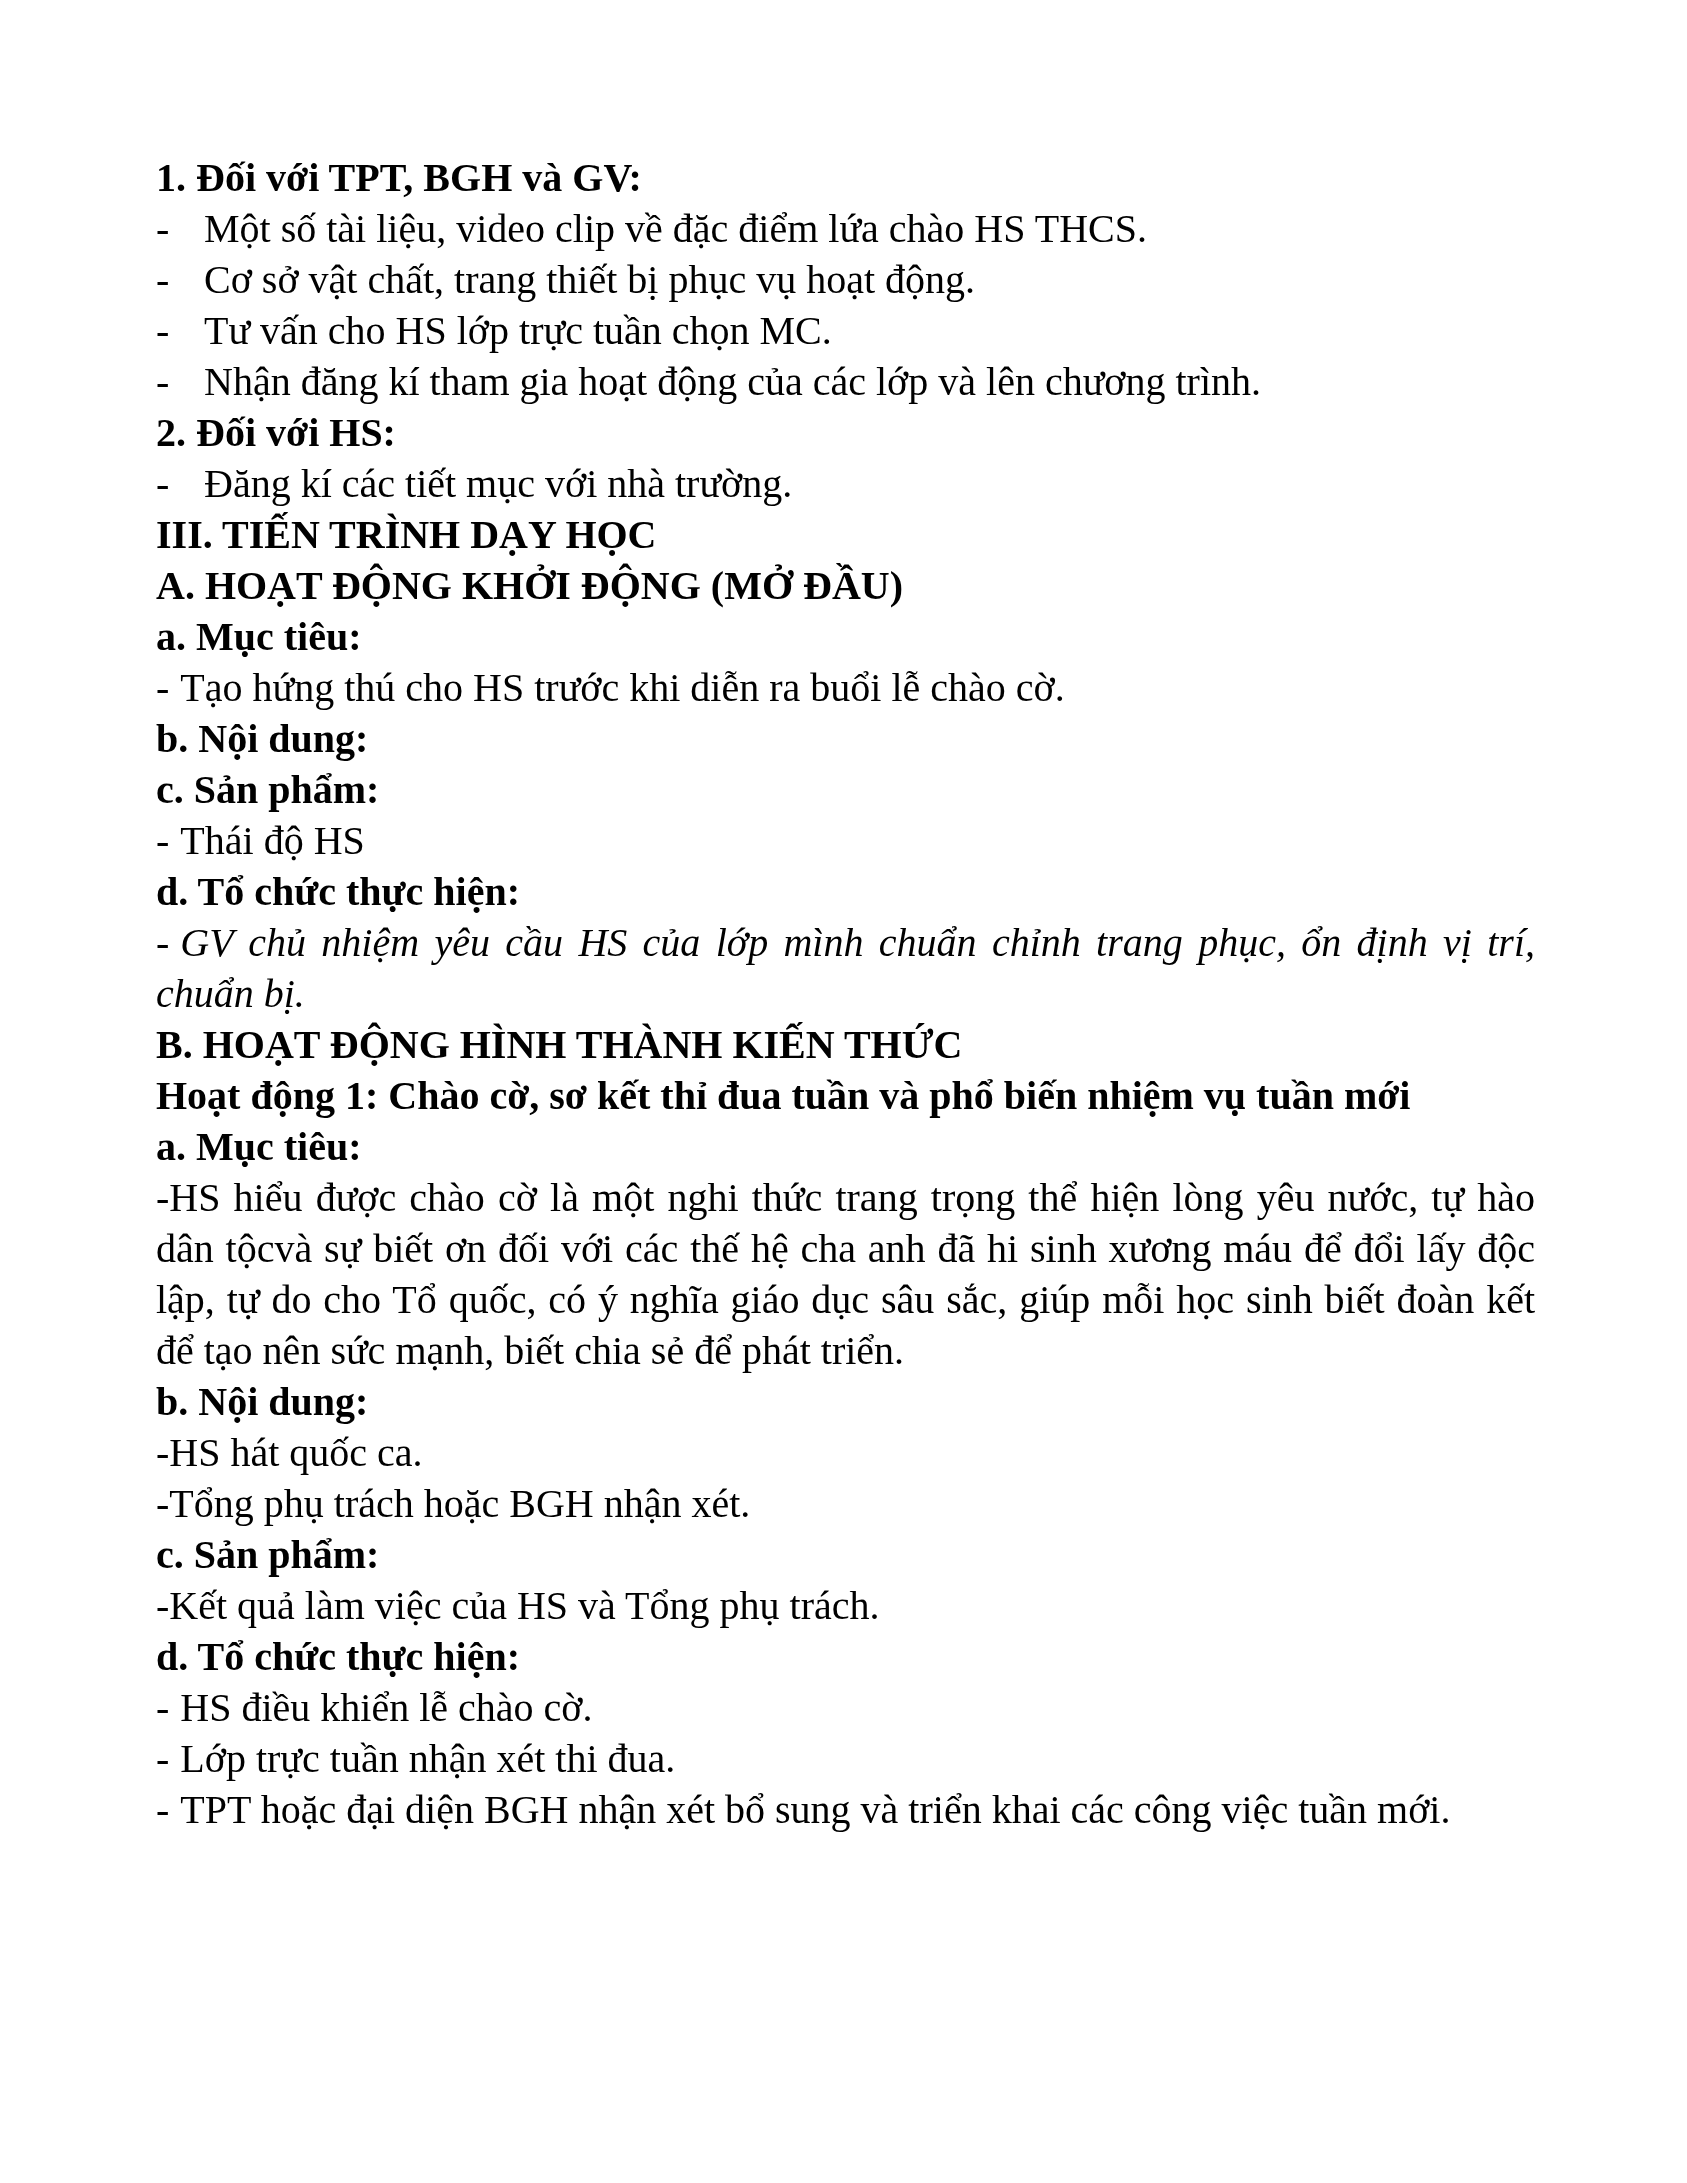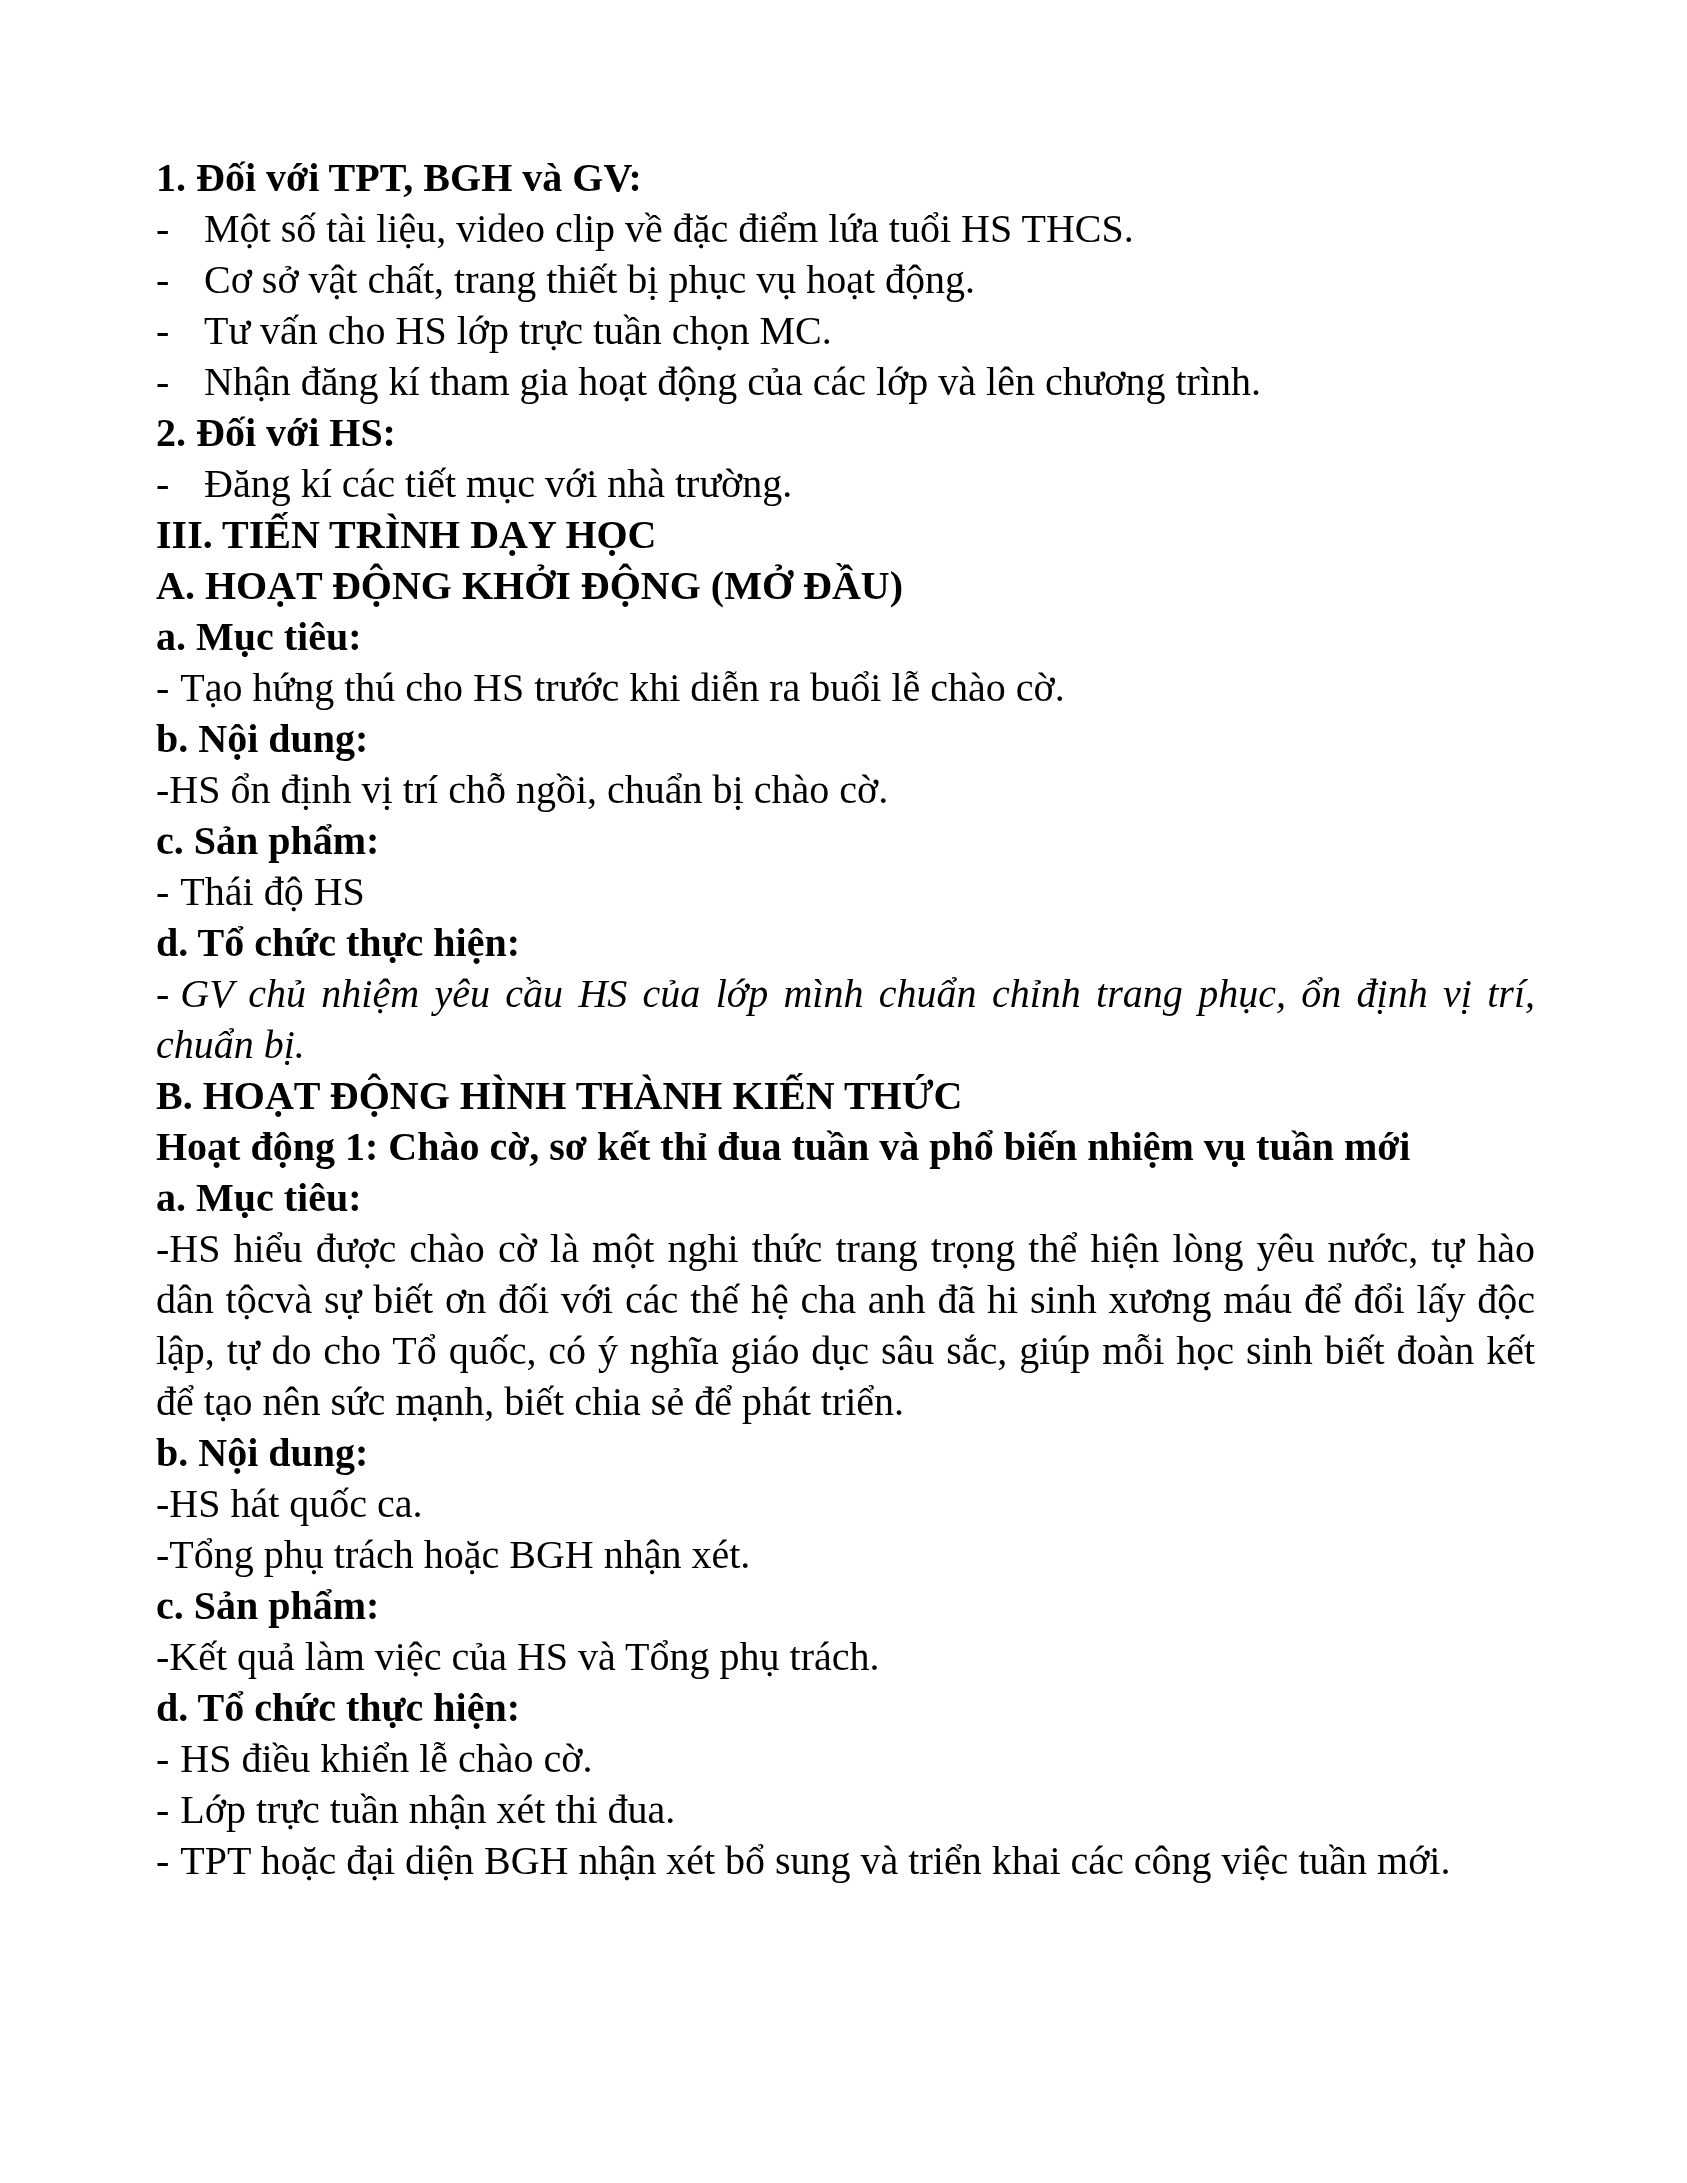--- a/index.html
+++ b/index.html
@@ -30,21 +30,21 @@
   .sp  .mk{margin-right:11px;}
   .ns  .mk{margin-right:0;}
 </style>
 </head>
 <body>
 
 <div class="page">
 
   <p class="b">1. Đối với TPT, BGH và GV:</p>
 
-  <p class="tab"><span class="mk">-</span><span>Một số tài liệu, video clip về đặc điểm lứa tuổi HS THCS.</span></p>
+  <p class="tab"><span class="mk">-</span><span>Một số tài liệu, video clip về đặc điểm lứa chào HS THCS.</span></p>
 
   <p class="tab"><span class="mk">-</span><span>Cơ sở vật chất, trang thiết bị phục vụ hoạt động.</span></p>
 
   <p class="tab"><span class="mk">-</span><span>Tư vấn cho HS lớp trực tuần chọn MC.</span></p>
 
   <p class="tab"><span class="mk">-</span><span>Nhận đăng kí tham gia hoạt động của các lớp và lên chương trình.</span></p>
 
   <p class="b">2. Đối với HS:</p>
 
 
@@ -53,21 +53,20 @@
   <p class="b">III. TIẾN TRÌNH DẠY HỌC</p>
 
   <p class="b">A. HOẠT ĐỘNG KHỞI ĐỘNG (MỞ ĐẦU)</p>
 
   <p class="b">a. Mục tiêu:</p>
 
   <p class="sp"><span class="mk">-</span><span>Tạo hứng thú cho HS trước khi diễn ra buổi lễ chào cờ.</span></p>
 
   <p class="b">b. Nội dung:</p>
 
-  <p class="ns"><span class="mk">-</span><span>HS ổn định vị trí chỗ ngồi, chuẩn bị chào cờ.</span></p>
 
   <p class="b">c. Sản phẩm:</p>
 
   <p class="sp"><span class="mk">-</span><span>Thái độ HS</span></p>
 
   <p class="b">d. Tổ chức thực hiện:</p>
 
   <p class="sp it"><span class="mk">-</span><span>GV chủ nhiệm yêu cầu HS của lớp mình chuẩn chỉnh trang phục, ổn định vị trí, chuẩn bị.</span></p>
 
   <p class="b">B. HOẠT ĐỘNG HÌNH THÀNH KIẾN THỨC</p>

